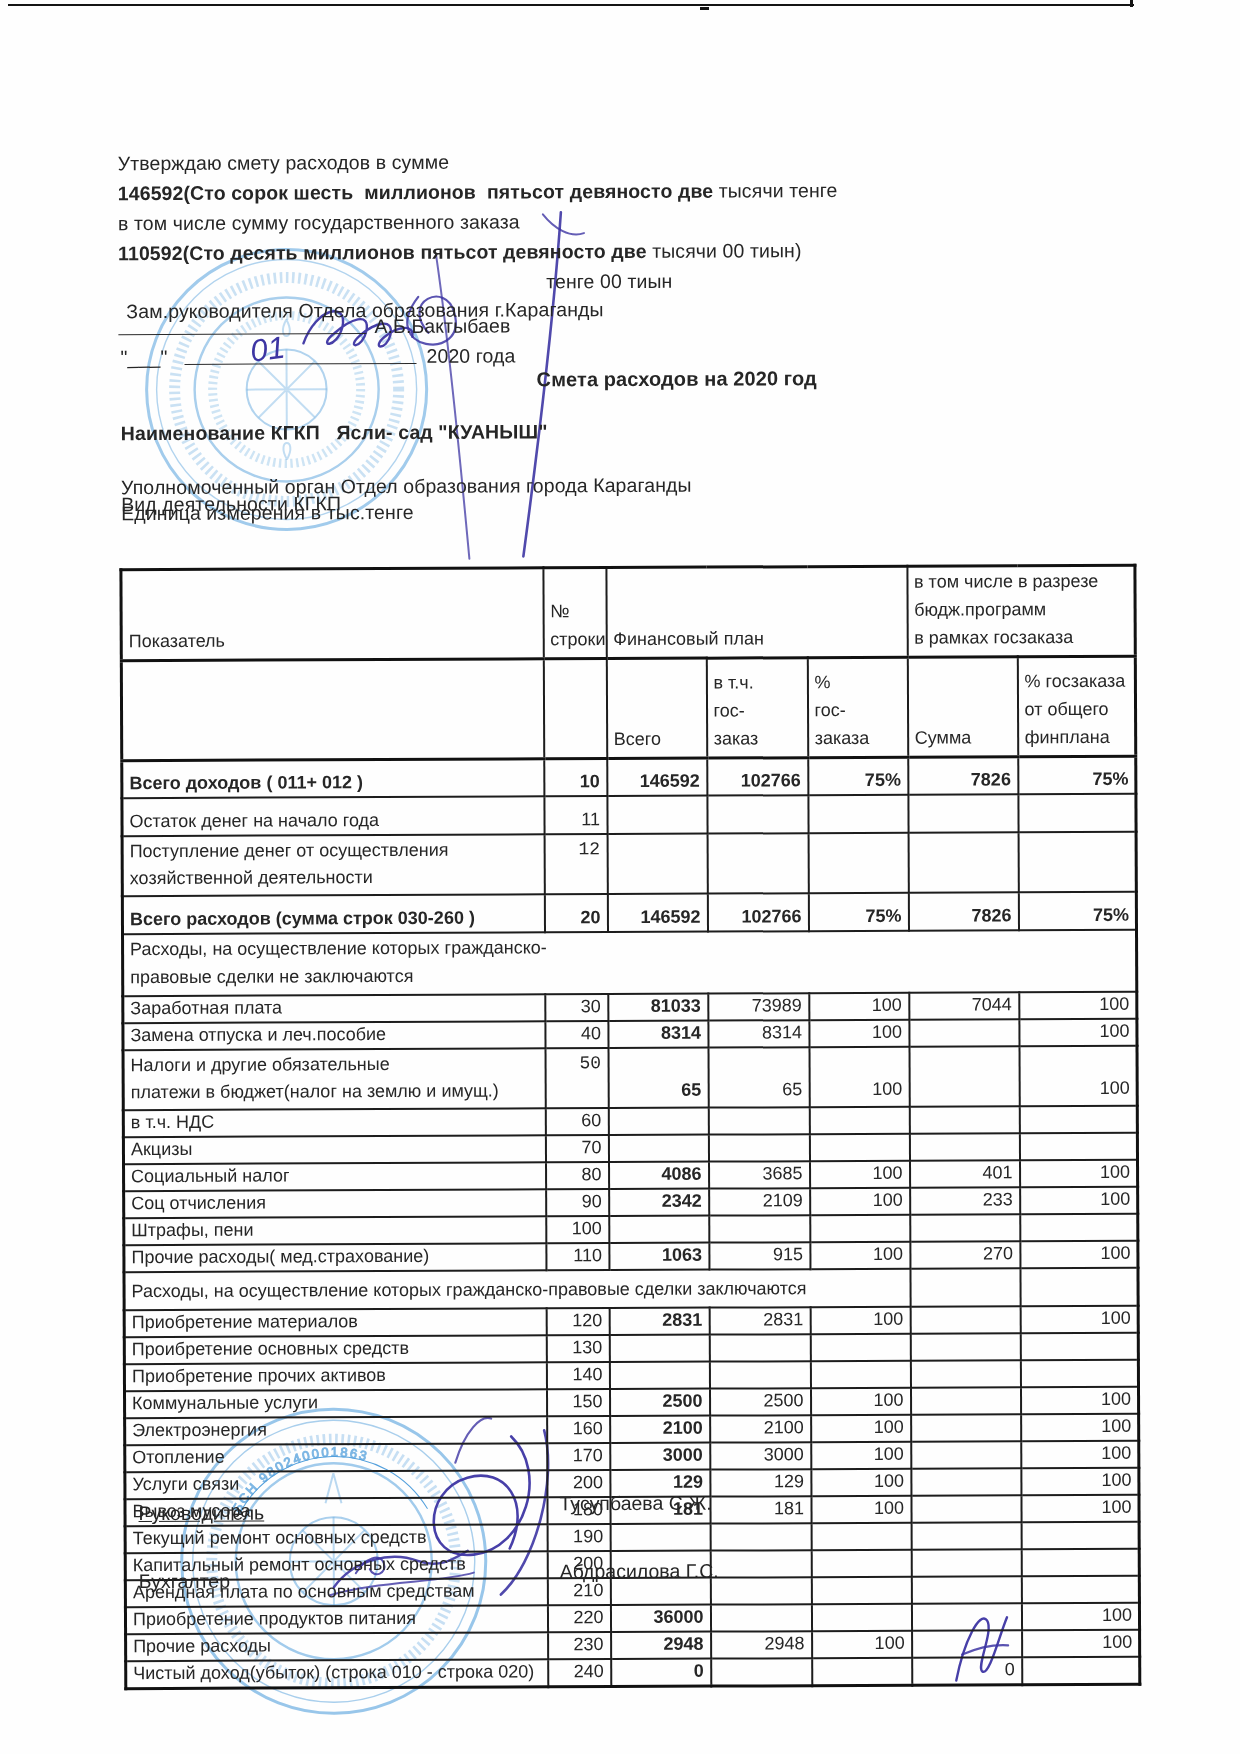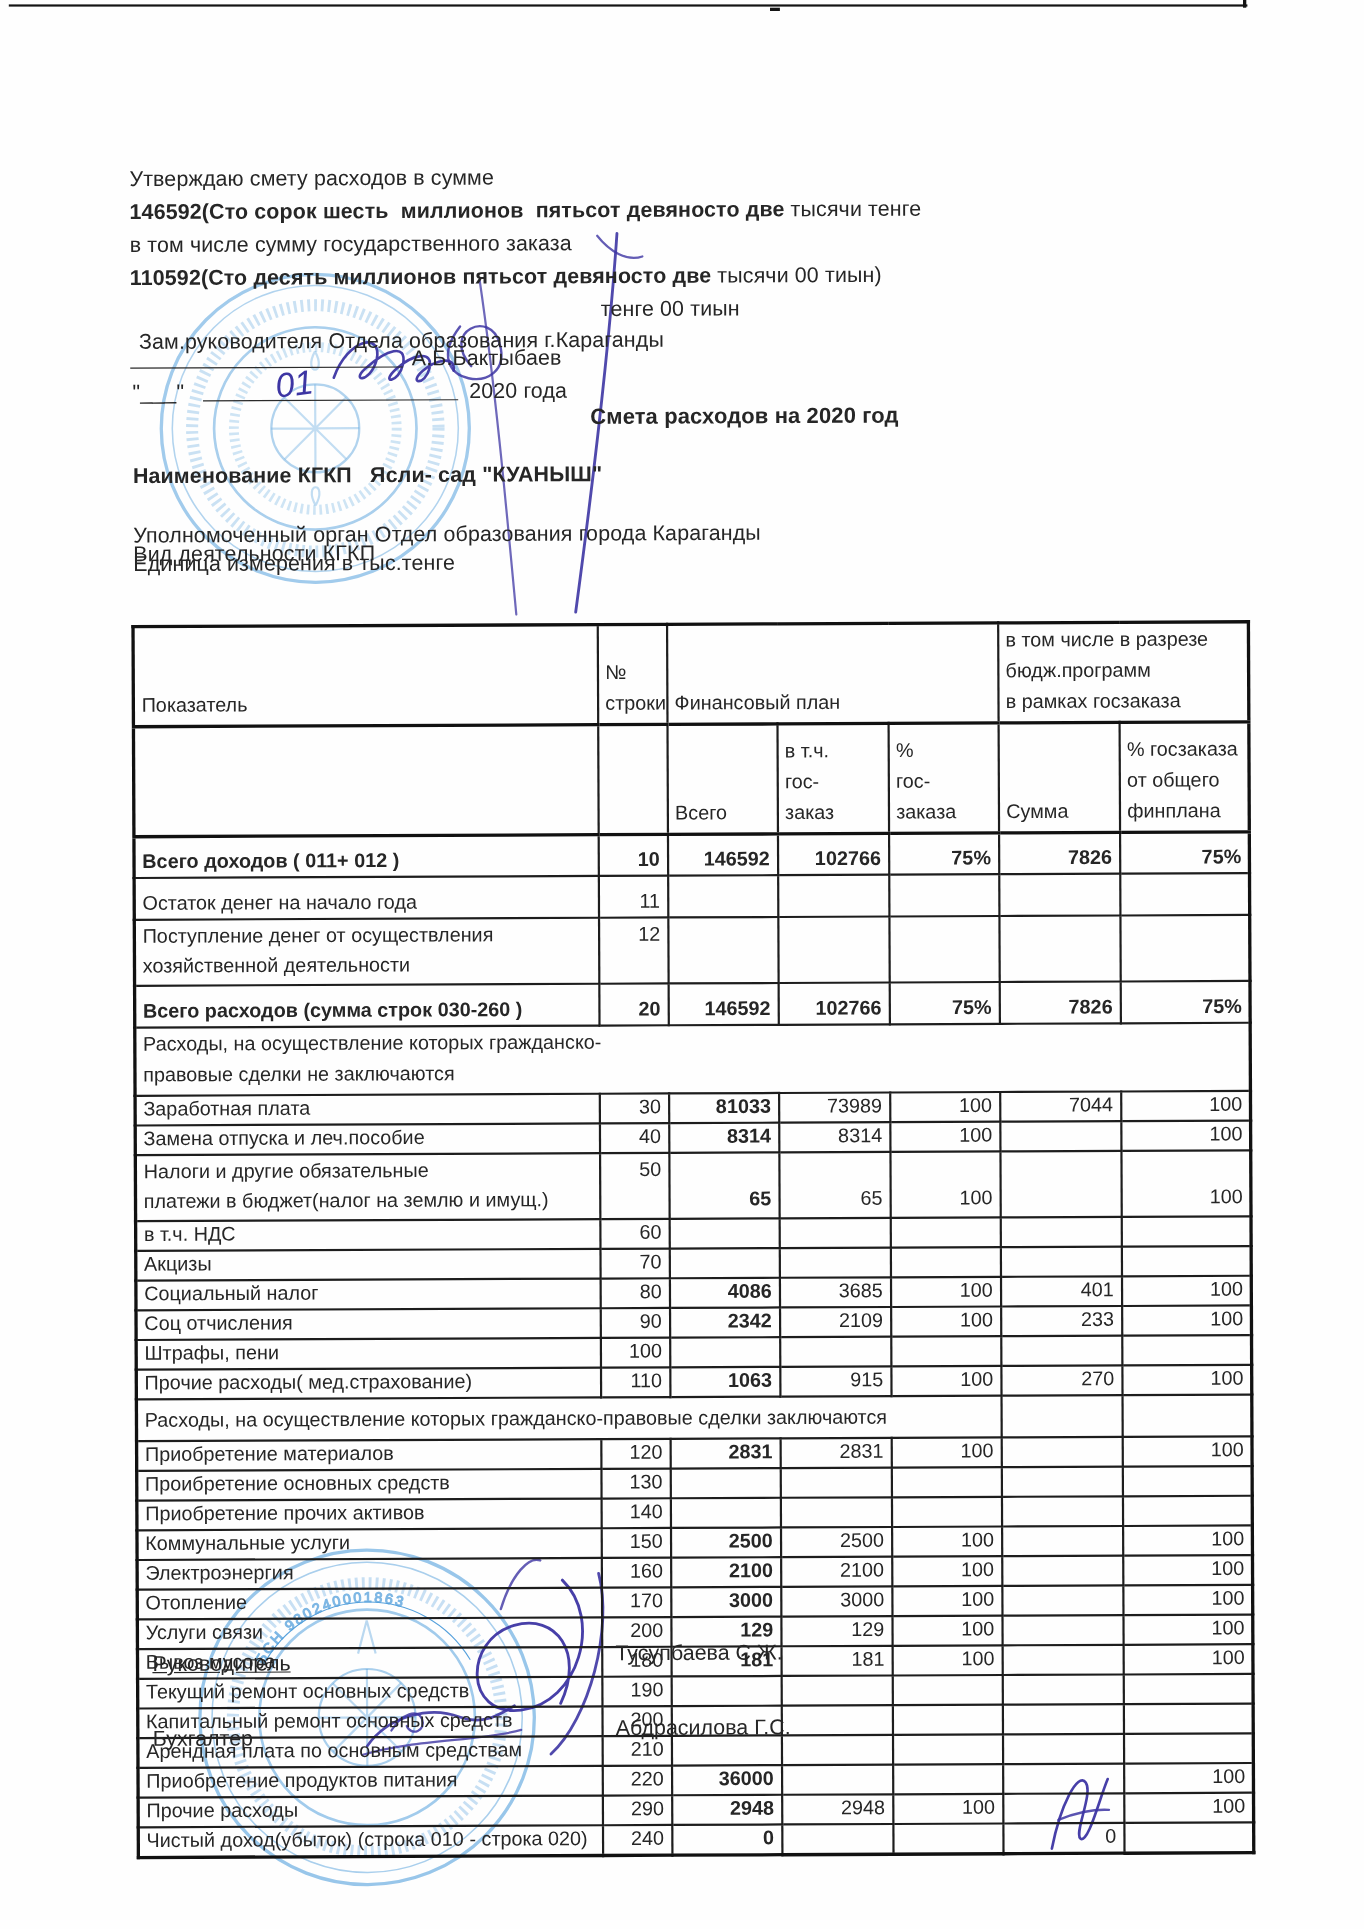--- a/index.html
+++ b/index.html
@@ -24,21 +24,21 @@
   .pre{white-space:pre-line;}
   .c-label{text-align:left;}
   .c-num,.c-total,.c-incl,.c-pct,.c-sum,.c-pct2{text-align:right;padding-right:9px;}
   .c-total{font-weight:700;margin-left:22px;}
   .hrow1 td,.hrow2 td{vertical-align:top;text-align:left;font-weight:400;padding-top:4px;line-height:1.55;}
   .hrow1{height:70px;}
   .hrow2{height:100px;}
   tbody tr{height:24px;}
   tbody tr:nth-child(1),tbody tr:nth-child(2),tbody tr:nth-child(4){height:38px;}
   tbody tr.two-line{height:56px;line-height:1.5;}
-  tbody tr.two-line td.c-num{vertical-align:top;}
+  tbody tr.two-line td.c-num{vertical-align:top;font-family:Liberation Mono, monospace;}
   tr.section-wide{height:56px;}
   tr.section{height:38px;}
   tr.section-wide td,tr.section td{vertical-align:bottom;line-height:1.55;}
   tbody tr:nth-child(1) td,tbody tr:nth-child(4) td{font-weight:700;}
   tbody tr:nth-child(1) td.c-incl,tbody tr:nth-child(4) td.c-incl{font-weight:600;}
   
   .fline{font-size:19.5px;}
   svg.overlay{position:absolute;left:0;top:0;pointer-events:none;}
 </style>
 </head>
@@ -348,21 +348,21 @@
   </tr><tr>
     <td class="c-label pre">Приобретение продуктов питания</td>
     <td class="c-num">220</td>
     <td class="c-total">36000</td>
     <td class="c-incl"></td>
     <td class="c-pct"></td>
     <td class="c-sum"></td>
     <td class="c-pct2">100</td>
   </tr><tr>
     <td class="c-label pre">Прочие расходы</td>
-    <td class="c-num">290</td>
+    <td class="c-num">230</td>
     <td class="c-total">2948</td>
     <td class="c-incl">2948</td>
     <td class="c-pct">100</td>
     <td class="c-sum"></td>
     <td class="c-pct2">100</td>
   </tr><tr>
     <td class="c-label pre">Чистый доход(убыток) (строка 010 - строка 020)</td>
     <td class="c-num">240</td>
     <td class="c-total">0</td>
     <td class="c-incl"></td>

